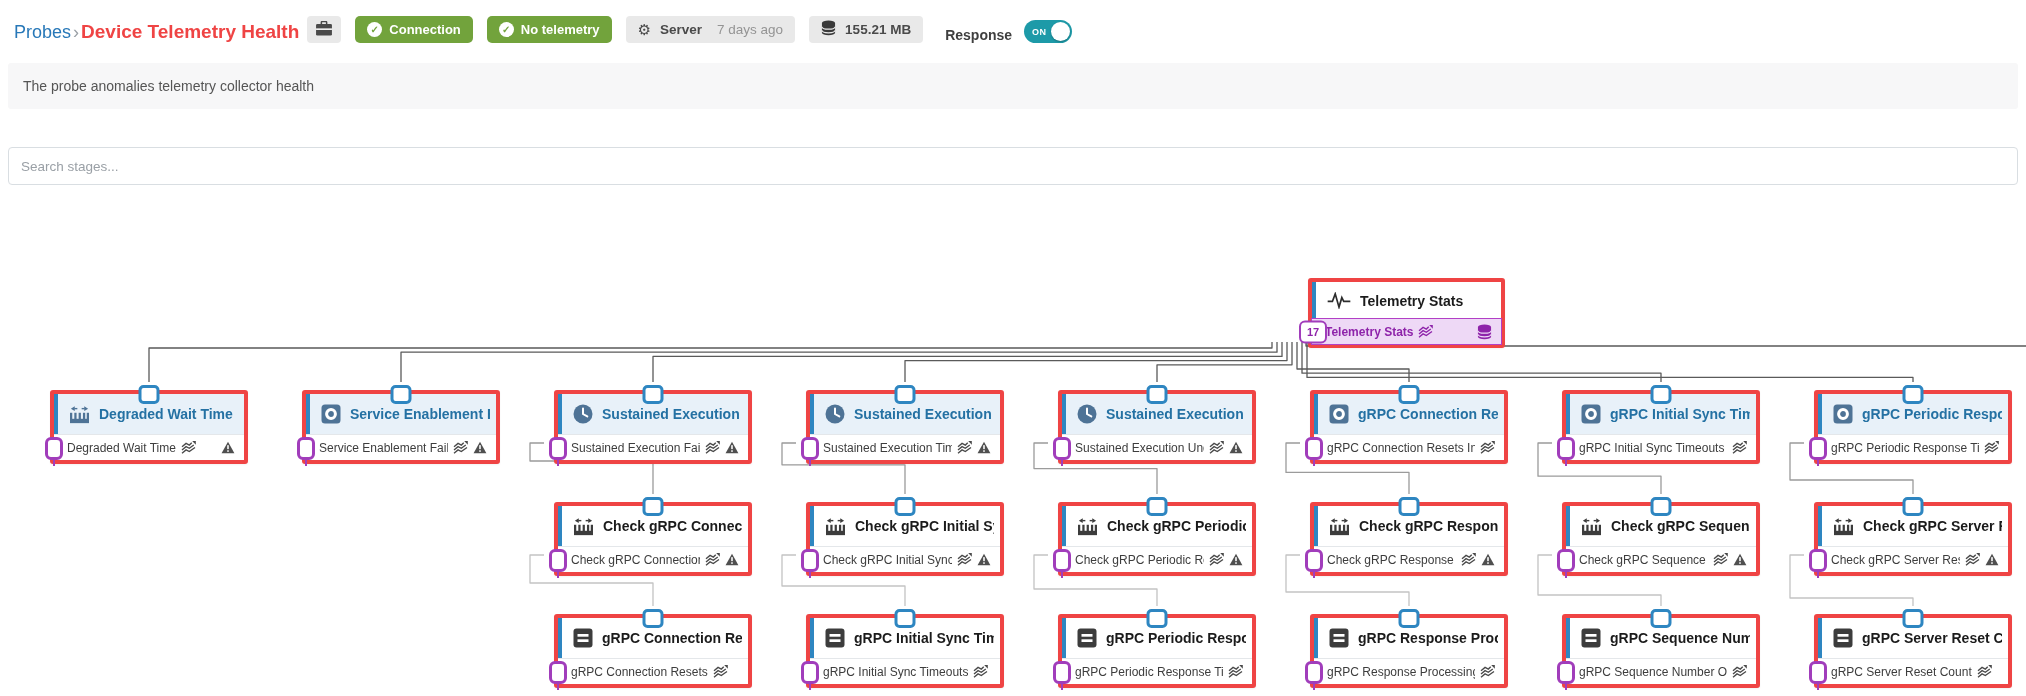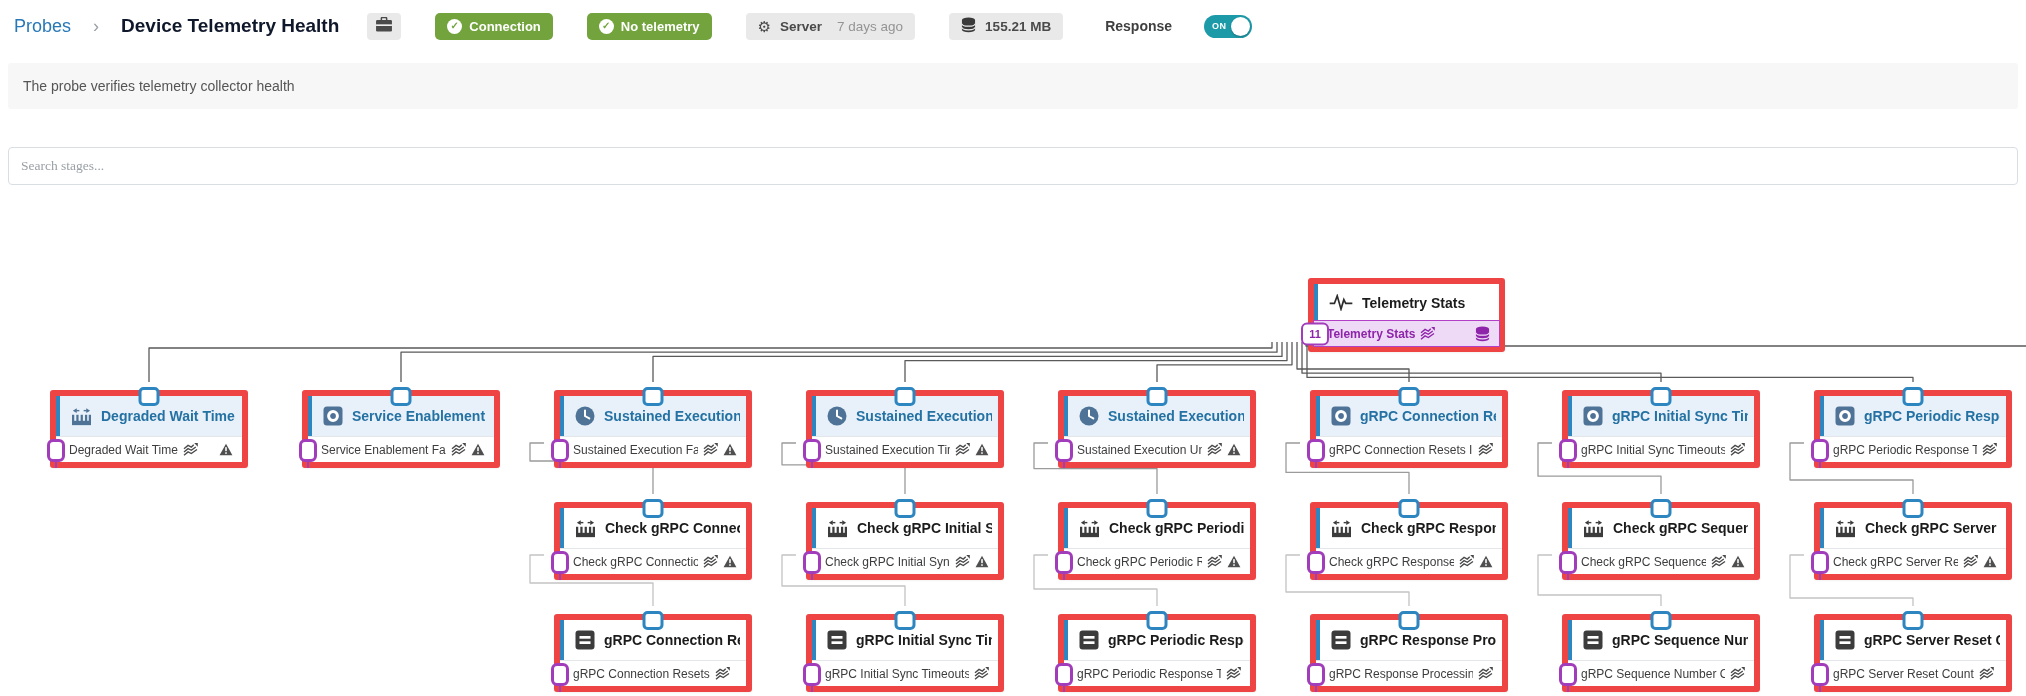--- a/index.html
+++ b/index.html
@@ -1,23 +1,23 @@
 <!DOCTYPE html>
 <html><head>
 <meta charset="utf-8">
 <style>
   html,body{margin:0;padding:0;}
   body{width:2026px;height:696px;overflow:hidden;background:#fff;
        font-family:"Liberation Sans",sans-serif;color:#3c3c3c;position:relative;}
 
   
-  .page-header{display:flex;align-items:center;gap:24px;padding:9px 14px 6px 14px;height:34px;}
+  .page-header{display:flex;align-items:flex-end;gap:4px;padding:9px 14px 6px 14px;height:34px;}
   .crumb-link{font-size:18px;color:#2878b8;text-decoration:none;cursor:pointer;}
   .crumb-sep{font-size:18px;color:#9aa0a6;margin:0 -2px;}
-  .page-title{font-size:19px;font-weight:bold;color:#0f172a;margin:0 4px 0 0;}
+  .page-title{font-size:19px;font-weight:bold;color:#ef4444;margin:0 4px 0 0;}
   .icon-btn{display:flex;align-items:center;justify-content:center;width:34px;height:27px;
             background:#e9e9e9;border:none;border-radius:4px;cursor:pointer;}
   .badge{display:inline-flex;align-items:center;gap:7px;height:27px;padding:0 12px;
          border-radius:5px;font-size:13px;font-weight:bold;color:#fff;margin-left:10px;}
   .badge.green{background:#72a33c;}
   .check-circle{display:inline-flex;align-items:center;justify-content:center;width:15px;height:15px;
                 border-radius:50%;background:#fff;color:#72a33c;font-size:10px;font-weight:bold;line-height:1;}
   .pill{display:inline-flex;align-items:center;gap:9px;height:27px;padding:0 12px;margin-left:10px;
         background:#e9e9e9;border-radius:4px;font-size:13.5px;}
   .pill .pill-strong{font-weight:bold;color:#4a4a4a;}
@@ -29,28 +29,28 @@
   .toggle .on-label{position:absolute;left:8px;top:50%;transform:translateY(-50%);
                     color:#fff;font-size:9px;font-weight:bold;letter-spacing:.3px;}
   .toggle .knob{position:absolute;right:2px;top:2px;width:19px;height:19px;border-radius:50%;
                 background:#fff;box-shadow:0 1px 2px rgba(0,0,0,.25);}
 
   
   .desc-bar{margin:14px 8px 0 8px;height:46px;background:#f7f7f8;border-radius:3px;
             display:flex;align-items:center;padding:0 15px;font-size:14px;color:#555;}
   .search-input{display:block;margin:38px 8px 0 8px;width:calc(100% - 42px);height:36px;
                 border:1px solid #d9dee2;border-radius:4px;padding:0 12px;font-size:13.5px;
-                font-family:Liberation Serif, serif;color:#333;outline:none;}
+                font-family:Liberation Sans, sans-serif;color:#333;outline:none;}
   .search-input::placeholder{color:#9aa0a6;}
 
   
   .diagram{position:relative;width:2026px;height:500px;margin-top:6px;}
   .edges{position:absolute;left:0;top:0;}
 
-  .node{position:absolute;width:198px;background:#fff;border:6px solid #ef4444;border-radius:3px;
+  .node{position:absolute;width:198px;background:#fff;border:4px solid #ef4444;border-radius:3px;
         box-shadow:0 1px 2px rgba(0,0,0,.05);box-sizing:border-box;}
   .node-header{position:relative;display:flex;align-items:center;gap:9px;height:40px;
                padding:0 6px 0 11px;border-left:4px solid #2e86c1;box-sizing:border-box;cursor:pointer;}
   .node-header.blue{background:#e8f1f9;}
   .node-header.blue .ntitle{color:#2471a3;}
   .ntitle{font-size:14px;font-weight:bold;color:#1b1b1b;white-space:nowrap;overflow:hidden;}
   .nicon{display:inline-flex;flex:none;}
   .node-sub{position:relative;display:flex;align-items:center;gap:5px;height:26px;
             padding:0 9px 0 13px;border-top:1px solid #e4e7ea;font-size:12px;color:#3d3d3d;
             box-sizing:border-box;cursor:pointer;}
@@ -114,21 +114,21 @@
     <span class="pill-strong">155.21 MB</span>
   </span>
   <span class="enabled-label">Response</span>
   <button class="toggle">
     <span class="on-label">ON</span>
     <span class="knob"></span>
   </button>
 </header>
 
 <div class="desc-bar">
-  <span>The probe verifies telemetry collector health</span>
+  <span>The probe anomalies telemetry collector health</span>
 </div>
 
 <input class="search-input" type="text" placeholder="Search stages..." style="">
 
 <div class="diagram">
   <svg class="edges" id="edges" width="2026" height="500">
       <path d="M 149 191 V 157 H 1272 V 151" fill="none" stroke="#5a5a5a" stroke-width="1.3" stroke-linejoin="round"></path>
       <path d="M 401 191 V 161.2 H 1277 V 151" fill="none" stroke="#5a5a5a" stroke-width="1.3" stroke-linejoin="round"></path>
       <path d="M 653 191 V 165.4 H 1282 V 151" fill="none" stroke="#5a5a5a" stroke-width="1.3" stroke-linejoin="round"></path>
       <path d="M 905 191 V 169.6 H 1287 V 151" fill="none" stroke="#5a5a5a" stroke-width="1.3" stroke-linejoin="round"></path>
@@ -154,21 +154,21 @@
       <div class="node root" style="left: 1308px; top: 87px; width: 197px;">
     <div class="node-header">
       <span class="nicon">
             <svg width="24" height="17" viewBox="0 0 24 18">
               <path d="M0 10 H5 L8 2 L12 16 L15 6 L17 10 H24" fill="none" stroke="#2c2c2c" stroke-width="1.8"></path>
             </svg>
           </span>
       <span class="ntitle">Telemetry Stats</span>
     </div>
     <div class="node-sub">
-      <span class="root-badge">11</span>
+      <span class="root-badge">17</span>
       <span class="nsub-label">Telemetry Stats</span>
       <span class="chartic">
             <svg width="15" height="13" viewBox="0 0 18 16">
               <path d="M1 15 L6 11 L10 13 L17 8" stroke="#8e24aa" stroke-width="1.7" fill="none"></path>
               <path d="M1 11 L6 7 L10 9 L15.5 5" stroke="#8e24aa" stroke-width="1.7" fill="none"></path>
               <path d="M1 7 L6 3 L10 5 L13 2.2" stroke="#8e24aa" stroke-width="1.7" fill="none"></path>
               <path d="M13.5 0 L18 0 L18 4.5 Z" fill="#8e24aa"></path>
             </svg>
           </span>
       <span class="root-db">

